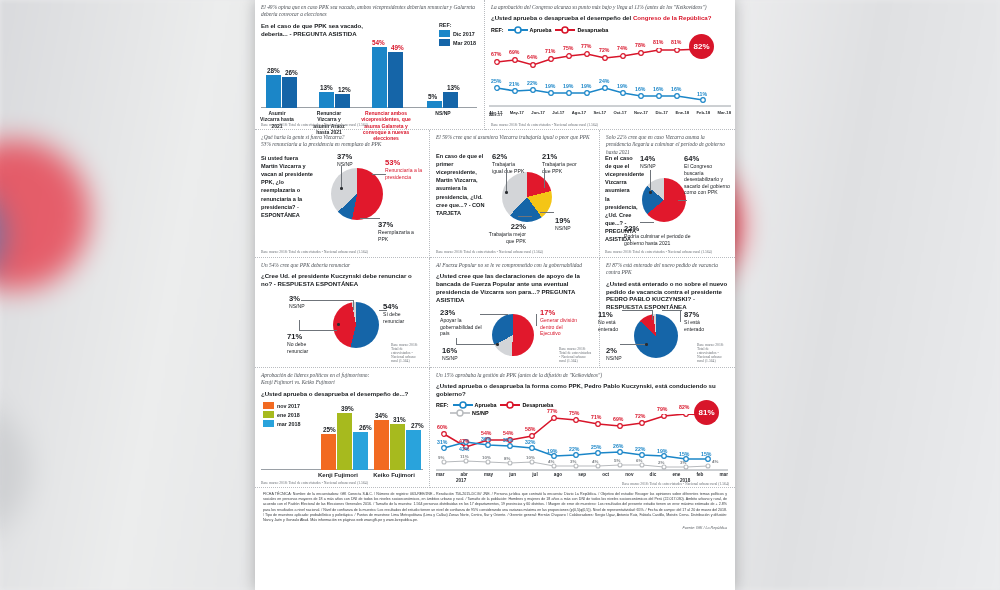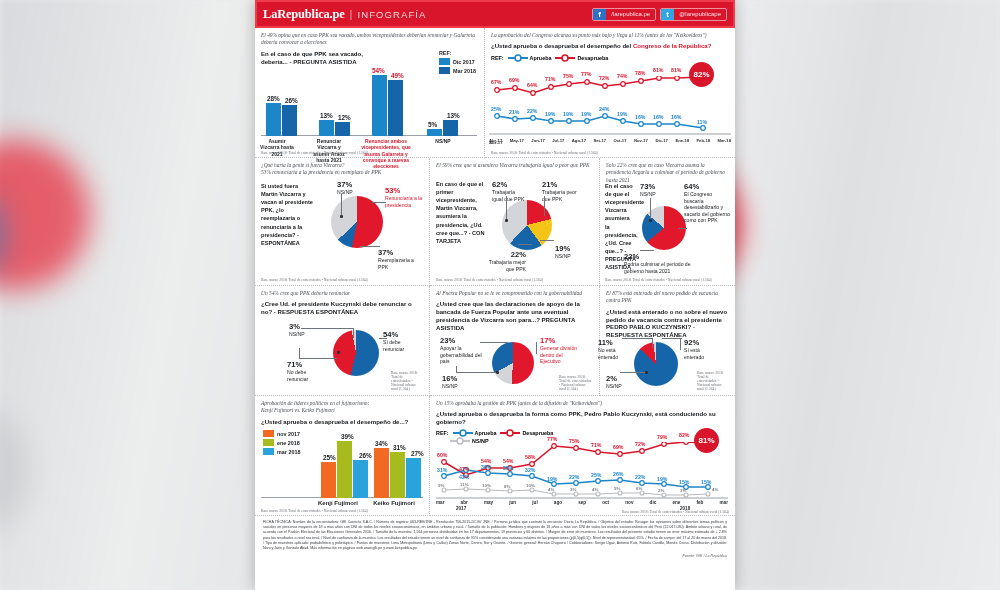--- a/index.html
+++ b/index.html
@@ -104,35 +104,20 @@
   <div class="blob blob-r" style="left:590px;top:150px;width:150px;height:150px;"></div>
   <div class="blob blob-b" style="left:555px;top:195px;width:95px;height:95px;"></div>
   <div class="blob blob-g" style="left:520px;top:395px;width:135px;height:135px;opacity:.5;"></div>
   <div class="blob blob-r" style="left:-60px;top:140px;width:150px;height:150px;opacity:.65;"></div>
   <div class="blob blob-b" style="left:-95px;top:185px;width:100px;height:100px;opacity:.6;"></div>
   <div class="blob blob-g" style="left:-110px;top:400px;width:140px;height:140px;opacity:.45;"></div>
 </div>
 
 <div id="poster">
 
-  <div id="masthead">
-    <span class="logo-rep">LaRepublica.pe</span>
-    <span class="logo-sep">|</span>
-    <span class="logo-info">INFOGRAFÍA</span>
-    <div class="social">
-      <div class="soc-pill">
-        <span class="soc-ic">f</span>
-        <span class="soc-tx">/larepublica.pe</span>
-      </div>
-      <div class="soc-pill">
-        <span class="soc-ic tw">t</span>
-        <span class="soc-tx">@larepublicape</span>
-      </div>
-    </div>
-  </div>
 
   <div class="row">
 
     <div class="cell" style="width:230px;height:130px;">
       <div class="kicker">El 49% opina que en caso PPK sea vacado, ambos vicepresidentes deberían renunciar y Galarreta debería convocar a elecciones</div>
       <div class="qtitle" style="width:128px;">En el caso de que PPK sea vacado, debería... - PREGUNTA ASISTIDA</div>
 
       <div class="legendbox" style="right:8px;top:22px;">
         <div class="reflab">REF:</div>
         <div class="legrow">
@@ -355,21 +340,21 @@
 
     <div class="cell" style="width:135px;height:128px;border-right:none;">
       <div class="kicker">Solo 22% cree que en caso Vizcarra asuma la presidencia llegaría a culminar el periodo de gobierno hasta 2021</div>
       <div class="qbody" style="width:30px;position:absolute;left:5px;top:24px;">En el caso de que el vicepresidente Vizcarra asumiera la presidencia, ¿Ud. Cree que...? - PREGUNTA ASISTIDA</div>
 
       <div style="position:absolute;left:42px;top:48px;width:44px;height:44px;">
         <div class="pie" style="inset:0;background:conic-gradient(#e1182c 0deg 230deg,#1565a8 230deg 310deg,#d3d5d8 310deg 360deg);"></div>
       </div>
 
       <div class="pielbl" style="left:40px;top:24px;width:26px;">
-        <b>73%</b>
+        <b>14%</b>
         <span>NS/NP</span>
       </div>
       <div class="pielbl" style="left:84px;top:24px;width:46px;">
         <b>64%</b>
         <span>El Congreso buscaría desestabilizarlo y sacarlo del gobierno como con PPK</span>
       </div>
       <div class="pielbl" style="left:24px;top:94px;width:84px;">
         <b>22%</b>
         <span>Podría culminar el periodo de gobierno hasta 2021</span>
       </div>
@@ -446,21 +431,21 @@
 
       <div style="position:absolute;left:34px;top:56px;width:44px;height:44px;">
         <div class="pie" style="inset:0;background:conic-gradient(#1565a8 0deg 313deg,#e1182c 313deg 353deg,#d3d5d8 353deg 360deg);"></div>
       </div>
 
       <div class="pielbl" style="left:-2px;top:52px;width:26px;">
         <b>11%</b>
         <span>No está enterado</span>
       </div>
       <div class="pielbl" style="left:84px;top:52px;width:28px;">
-        <b>92%</b>
+        <b>87%</b>
         <span>Sí está enterado</span>
       </div>
       <div class="pielbl" style="left:6px;top:88px;width:24px;">
         <b>2%</b>
         <span>NS/NP</span>
       </div>
       <div class="leadline" style="left:22px;top:52px;width:30px;height:1px;"></div>
       <div class="leadline" style="left:52px;top:52px;width:1px;height:10px;"></div>
       <div class="leadline" style="left:80px;top:52px;width:1px;height:12px;"></div>
       <div class="leadline" style="left:62px;top:52px;width:20px;height:1px;"></div>

